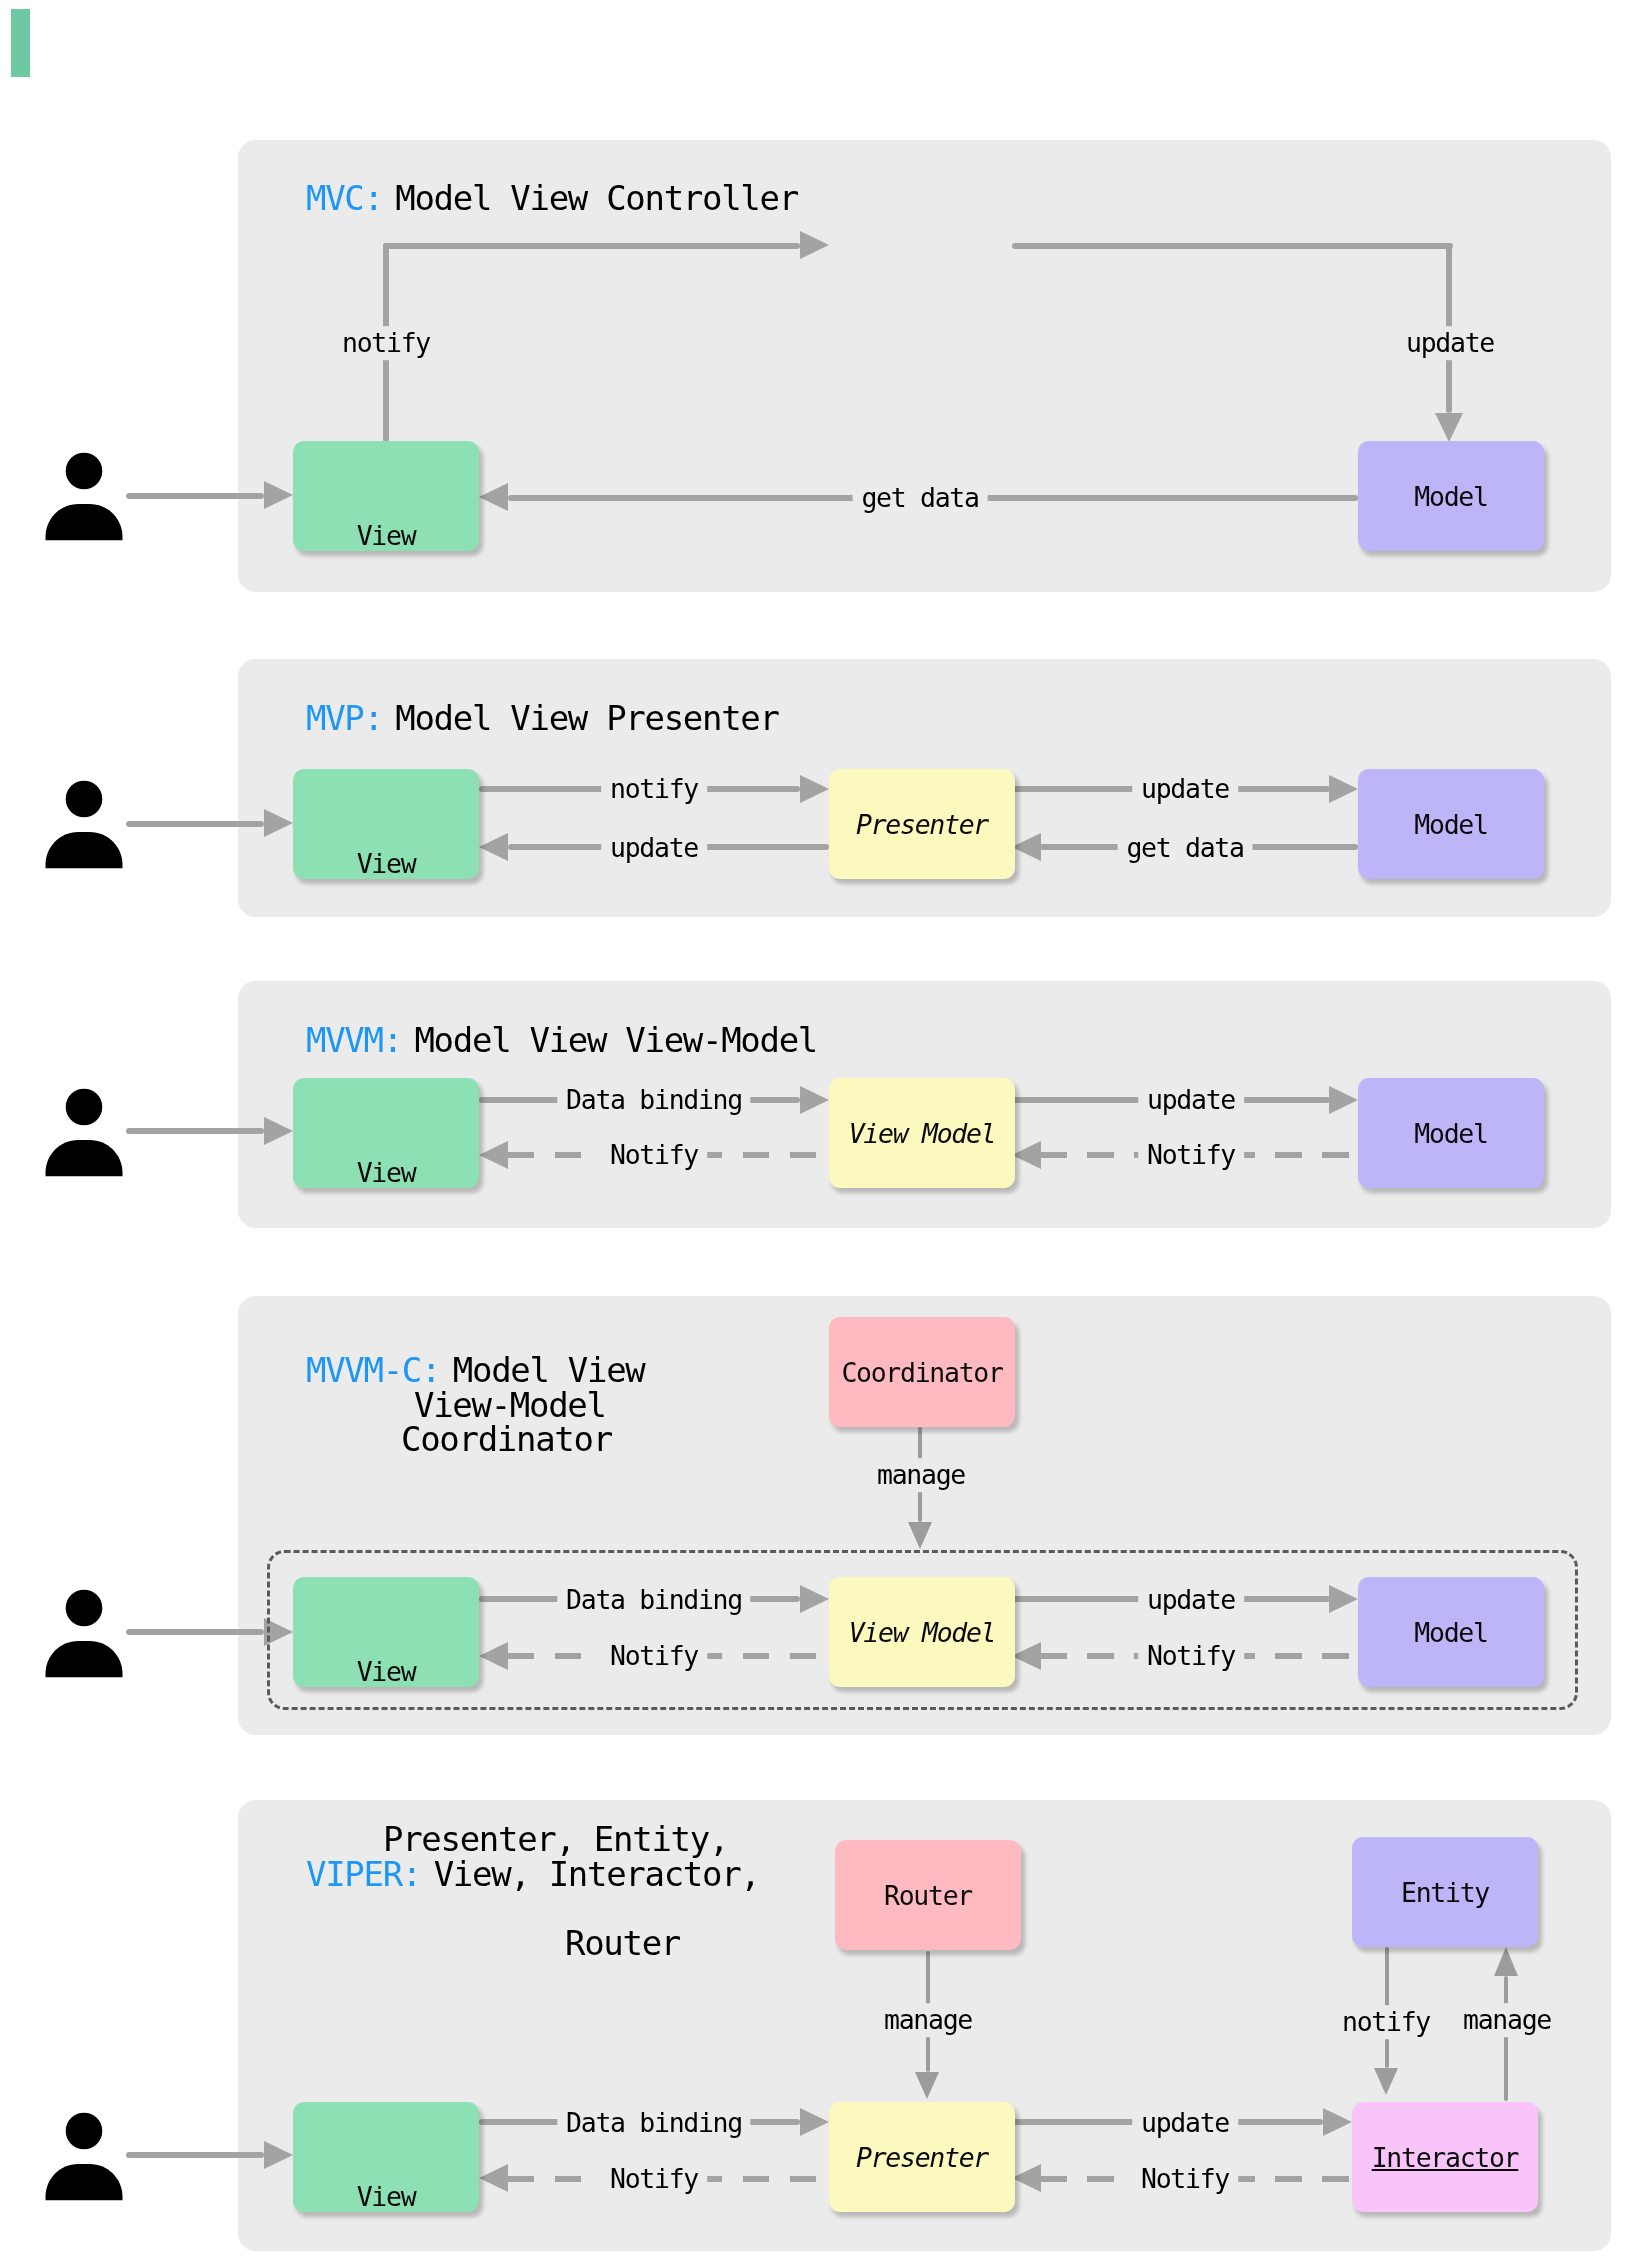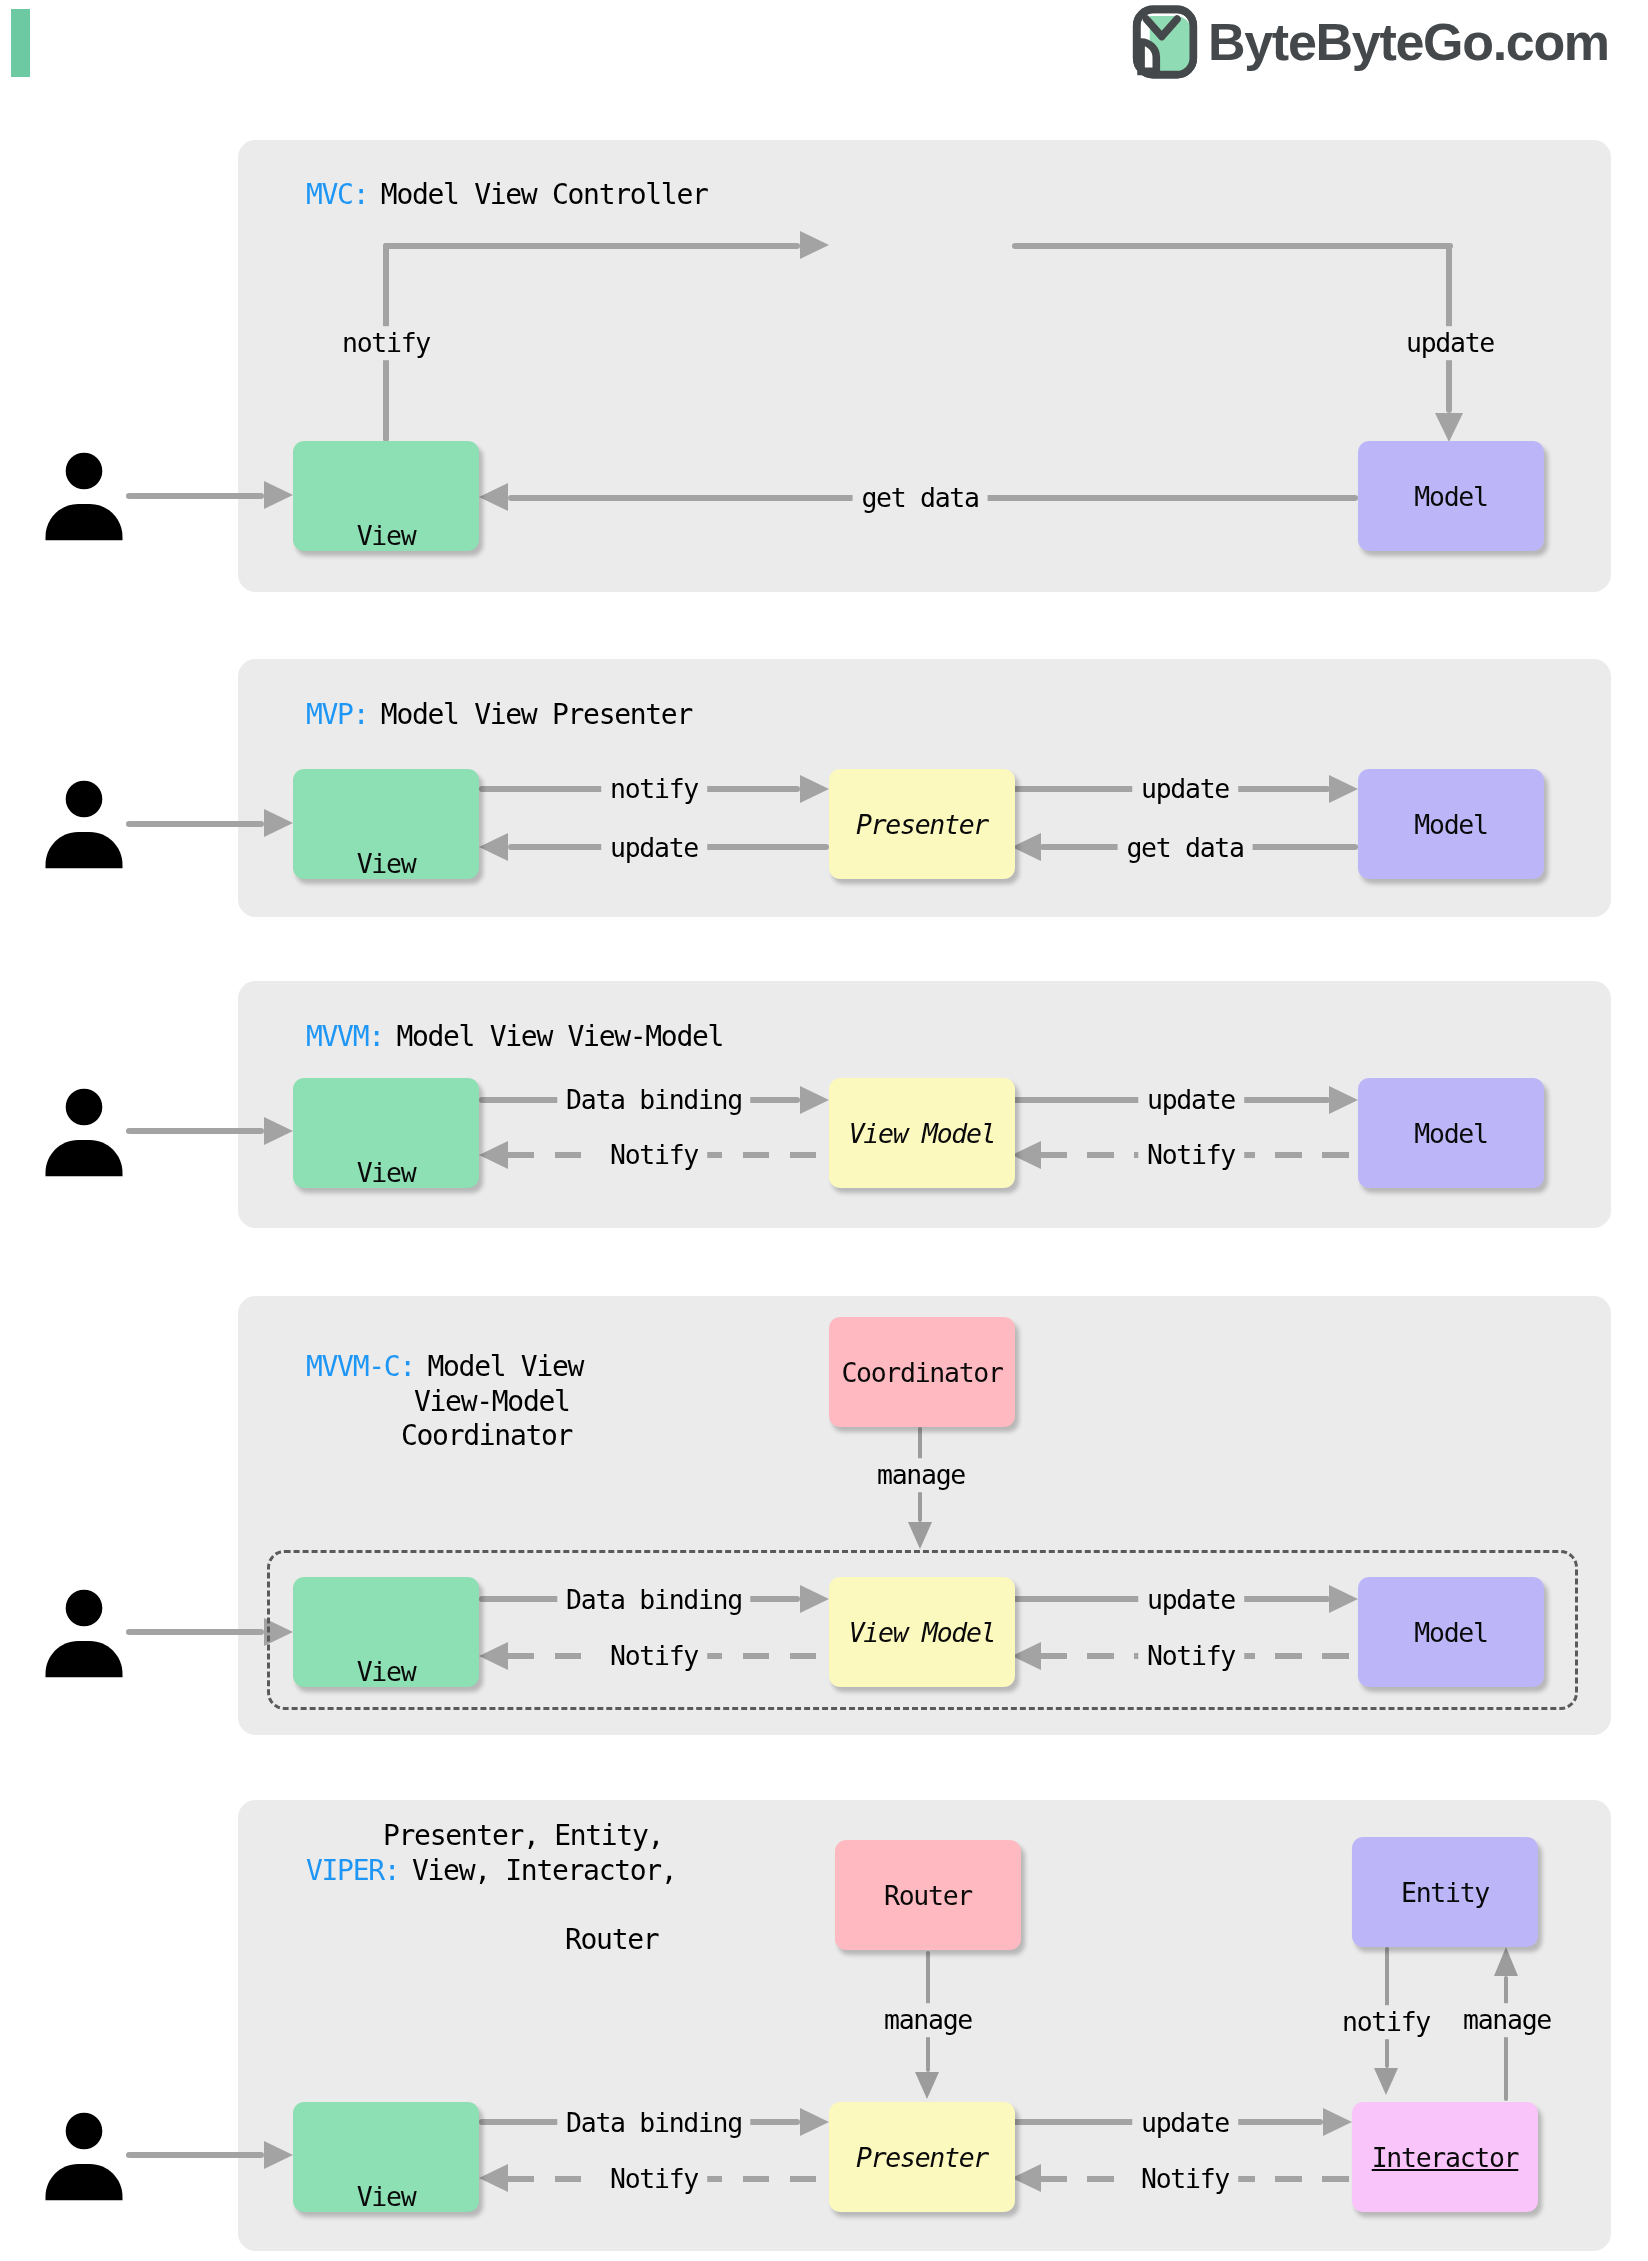--- a/index.html
+++ b/index.html
@@ -11,21 +11,21 @@
   .page-title{position:absolute;left:43px;top:8.8px;height:68px;display:flex;align-items:center;
         font-family:"Liberation Sans",sans-serif;font-size:50px;font-weight:500;color:#000;
         letter-spacing:-0.6px;white-space:nowrap;}
   .logo{position:absolute;left:1132px;top:5px;display:flex;align-items:center;gap:10px;}
   .logo-text{font-family:"Liberation Sans",sans-serif;font-weight:bold;font-size:52px;
         color:#45484a;letter-spacing:-1.3px;white-space:nowrap;}
   
   .panel{position:absolute;left:238px;width:1373px;background:#ebebeb;border-radius:17.6px;}
   .p1{top:140px;height:452px;} .p2{top:659px;height:258px;} .p3{top:981px;height:247px;}
   .p4{top:1296px;height:439px;} .p5{top:1800px;height:451px;}
-  .ptitle{position:absolute;font-size:28px;font-weight:500;letter-spacing:-1.3px;color:#000;white-space:nowrap;}
+  .ptitle{position:absolute;font-size:34px;font-weight:500;letter-spacing:-1.3px;color:#000;white-space:nowrap;}
   .blue{color:#1e96f5;}
   .rest{margin-left:12.6px;}
   
   .node{position:absolute;width:186px;height:110px;border-radius:11.3px;display:flex;align-items:center;
         justify-content:center;font-size:26.5px;font-weight:500;letter-spacing:-1.3px;color:#0a0a0a;
         box-shadow:3.8px 5px 4.4px rgba(0,0,0,0.22);white-space:nowrap;}
   .green{background:#8ddfb4;align-items:flex-end;} .yellow{background:#fcf9be;font-style:italic;} .purple{background:#bcb6f8;}
   .pink{background:#ffb9c0;} .magenta{background:#f9c4fa;text-decoration:underline;}
   
   .hline{position:absolute;height:6.3px;background:#a3a3a3;border-radius:3.2px;}
@@ -46,30 +46,20 @@
   .dashed-box{position:absolute;left:267px;top:1550px;width:1311px;height:160px;
         border:3.2px dashed #5a5a5a;border-radius:17.6px;box-sizing:border-box;}
   .person{position:absolute;width:88px;height:101px;}
 </style>
 </head>
 <body>
 
 <div class="page">
 
   <div class="accent-bar"></div>
-  <div class="logo">
-    <svg width="66" height="74" viewBox="0 0 60 68">
-      <rect x="4" y="4" width="52" height="60" rx="15" fill="#ffffff" stroke="#45484a" stroke-width="7"></rect>
-      <path d="M16 10 h24 a14 14 0 0 1 14 14 v24 a14 14 0 0 1 -14 14 h-24 z" fill="#8fdcb4"></path>
-      <path d="M13 13 L27 29 L41 13" fill="none" stroke="#45484a" stroke-width="7" stroke-linecap="round" stroke-linejoin="round"></path>
-      <path d="M8 34 a14 14 0 0 1 14 14 v13 h-14 z" fill="#ffffff" stroke="#45484a" stroke-width="7"></path>
-      <rect x="4" y="4" width="52" height="60" rx="15" fill="none" stroke="#45484a" stroke-width="7"></rect>
-    </svg>
-    <span class="logo-text">ByteByteGo.com</span>
-  </div>
 
   <div class="panel p1"></div>
   <div class="panel p2"></div>
   <div class="panel p3"></div>
   <div class="panel p4"></div>
   <div class="panel p5"></div>
 
   <svg class="person" style="left:40px;top:444px" viewBox="0 0 24 26">
       <circle cx="12" cy="6.6" r="5" fill="#000"></circle>
       <path d="M1.5 25.5 v-1 c0-4.9 4-8.9 8.9-8.9 h3.2 c4.9 0 8.9 4 8.9 8.9 v1 z" fill="#000"></path>

